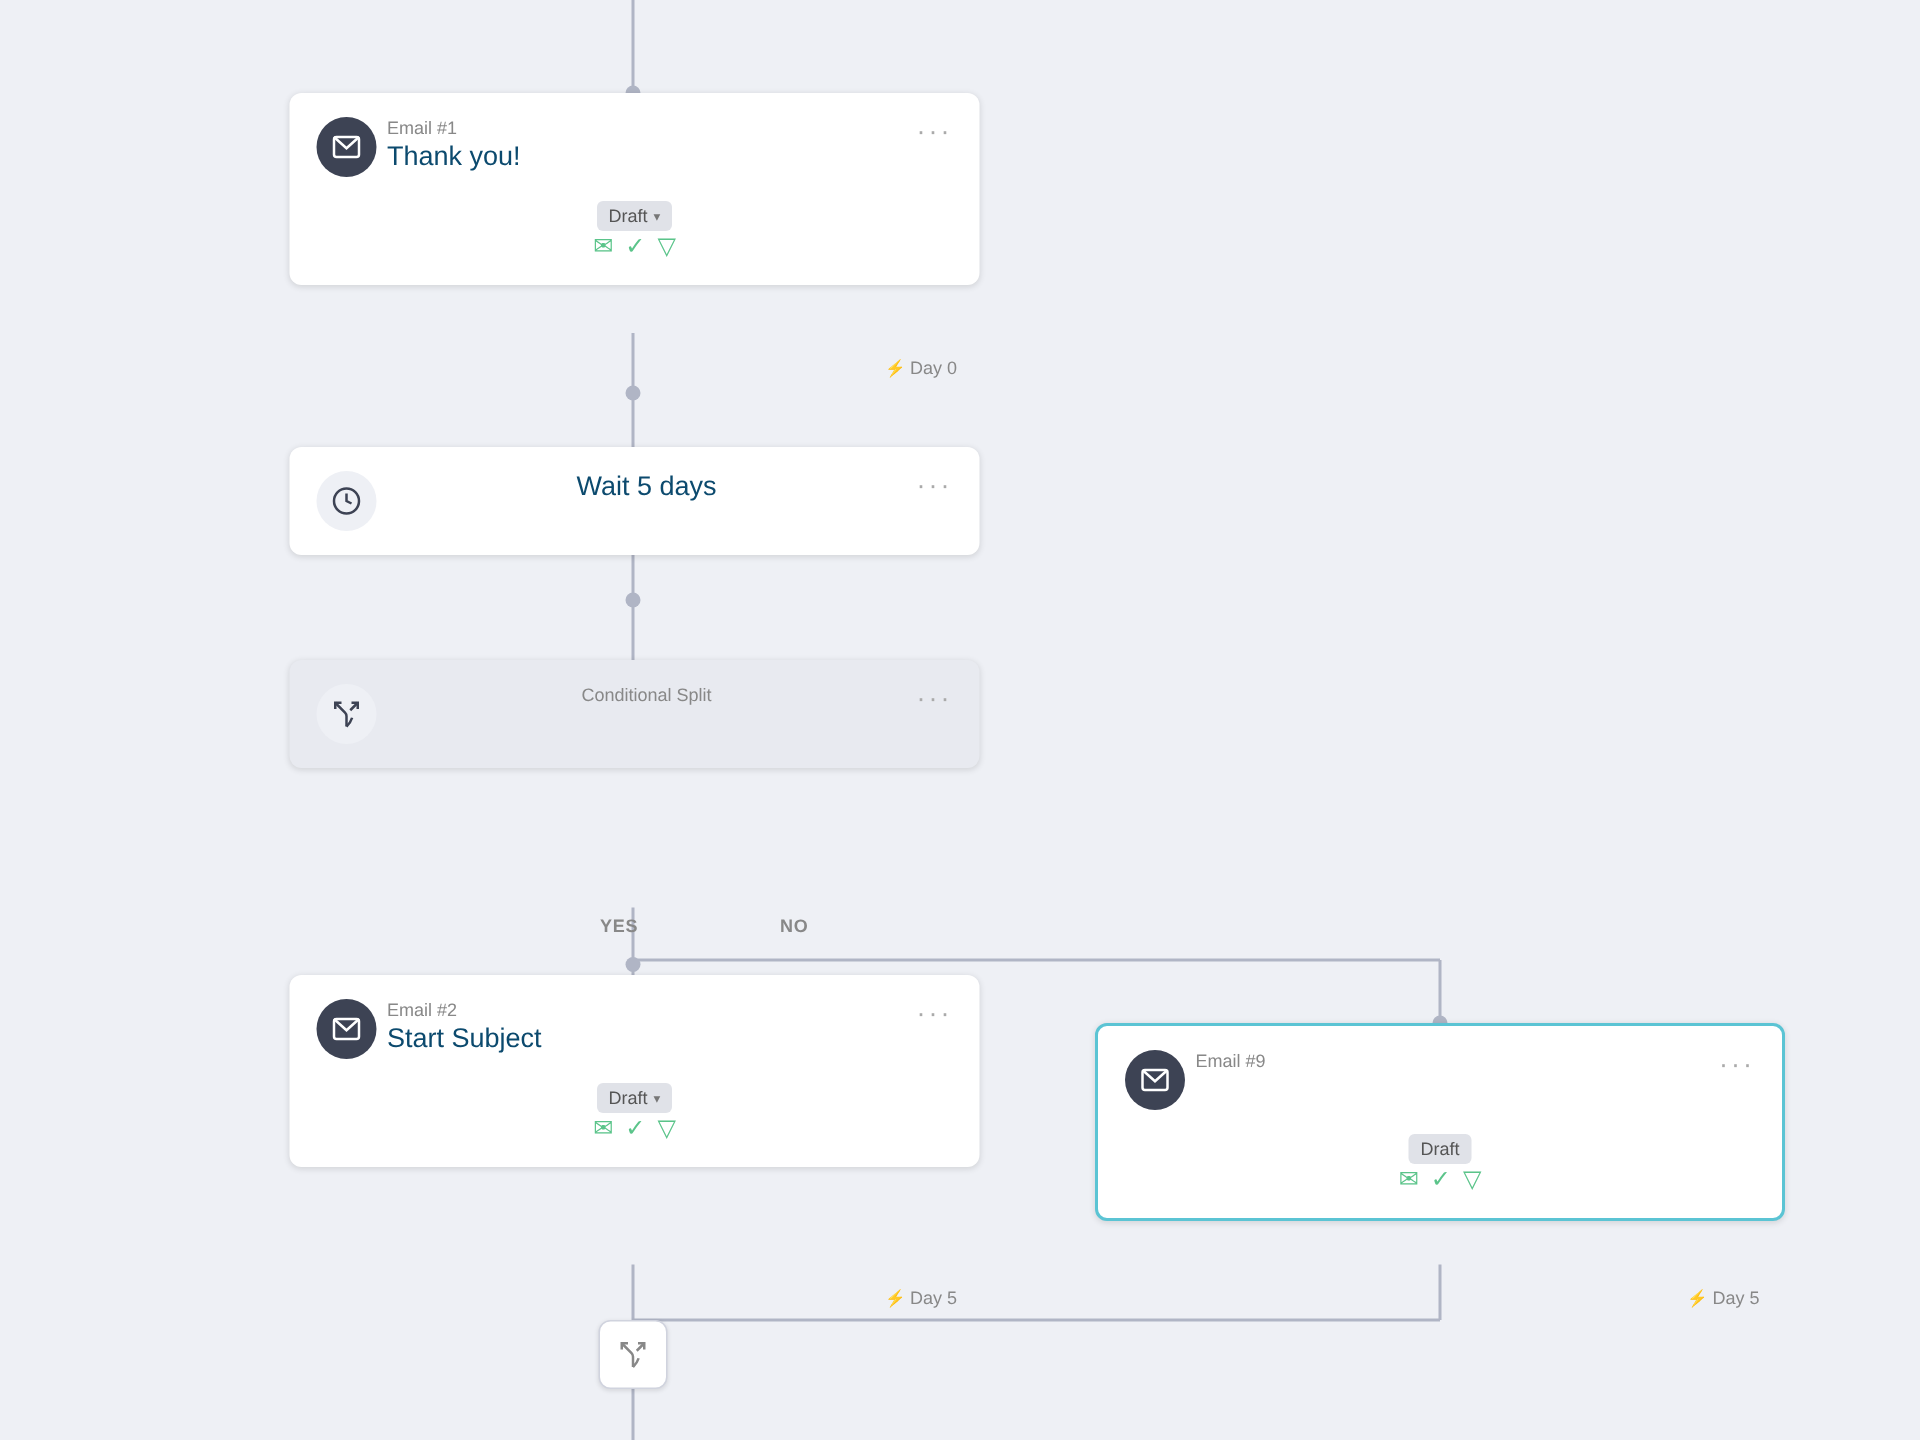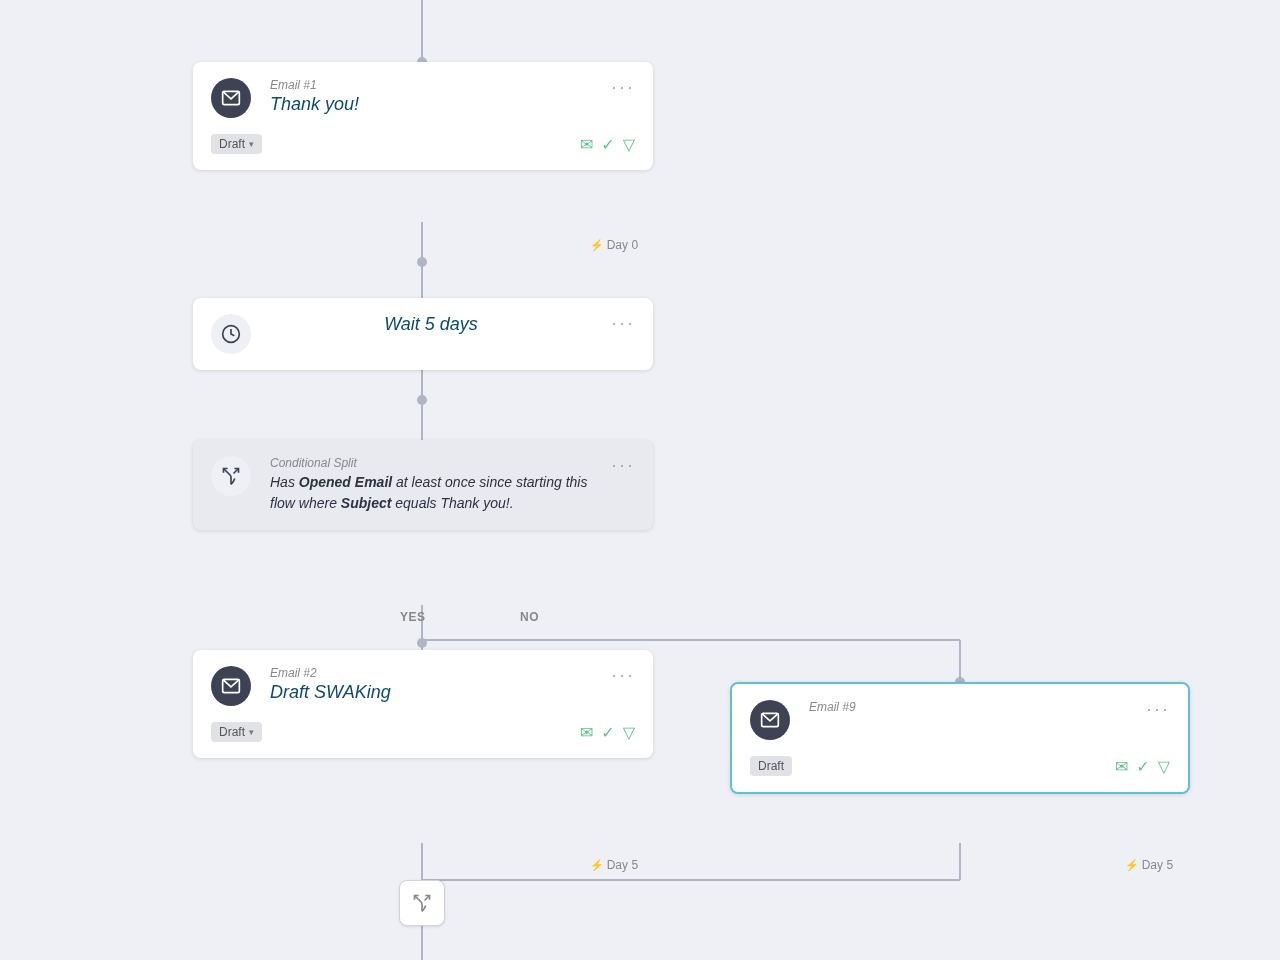--- a/index.html
+++ b/index.html
@@ -28,27 +28,27 @@
       padding: 16px 18px;
       width: 460px;
     }
 
     .flow-card.selected {
       border: 2px solid #5bc4d4;
     }
 
     .flow-card.split-card {
       background: #e8eaf0;
+      text-align: center;
     }
 
     .card-header {
       display: flex;
       align-items: flex-start;
-      gap: 19px;
-      font-style: italic;
+      gap: 7px;
     }
 
     .card-icon {
       width: 40px;
       height: 40px;
       border-radius: 50%;
       background: #3d4354;
       display: flex;
       align-items: center;
       justify-content: center;
@@ -98,20 +98,21 @@
       line-height: 1;
       letter-spacing: 2px;
       flex-shrink: 0;
     }
 
     .card-footer {
       display: flex;
       align-items: center;
       justify-content: space-between;
       margin-top: 16px;
+      flex-direction: column;
     }
 
     .draft-badge {
       background: #e0e2e8;
       border-radius: 4px;
       padding: 3px 8px;
       font-size: 12px;
       color: #555;
       display: flex;
       align-items: center;
@@ -269,43 +270,40 @@
         <svg viewBox="0 0 24 24" fill="none" stroke="#3d4354" stroke-width="2">
           <path d="M16 3h5v5"></path>
           <path d="M8 3H3v5"></path>
           <path d="M12 22v-8.3a4 4 0 0 0-1.172-2.872L3 3"></path>
           <path d="m15 9 6-6"></path>
           <path d="M12 22c0 0 3.5-3.5 4.5-7"></path>
         </svg>
       </div>
       <div class="card-title-group">
         <div class="card-subtitle">Conditional Split</div>
-        <div class="card-title split-text">
-          Has <strong>Opened Email</strong> at least once since starting this flow where <strong>Subject</strong> equals Thank you!.
-        </div>
       </div>
       <div class="menu-dots">···</div>
     </div>
   </div>
 
   <div class="branch-label" style="left:400px;top:610px;">YES</div>
 
   <div class="branch-label" style="left:520px;top:610px;">NO</div>
 
   <div class="flow-card" style="left:193px;top:650px;">
     <div class="card-header">
       <div class="card-icon">
         <svg viewBox="0 0 24 24" fill="none" stroke="white" stroke-width="2">
           <rect x="2" y="4" width="20" height="16" rx="2"></rect>
           <polyline points="2,4 12,13 22,4"></polyline>
         </svg>
       </div>
       <div class="card-title-group">
         <div class="card-subtitle">Email #2</div>
-        <div class="card-title">Draft SWAKing</div>
+        <div class="card-title">Start Subject</div>
       </div>
       <div class="menu-dots">···</div>
     </div>
     <div class="card-footer">
       <div class="draft-badge">
         <span>Draft</span>
         <span class="caret">▾</span>
       </div>
       <div class="footer-icons">
         <span class="footer-icon">✉</span>

